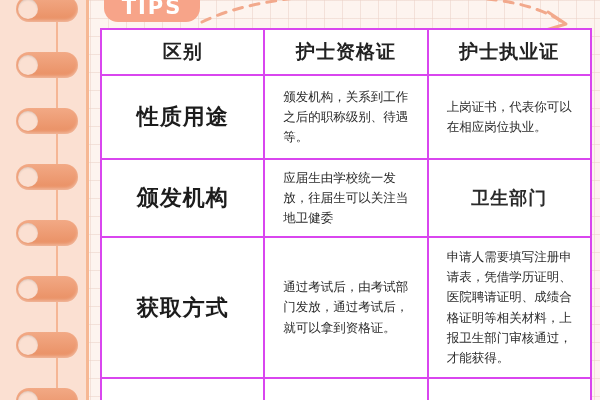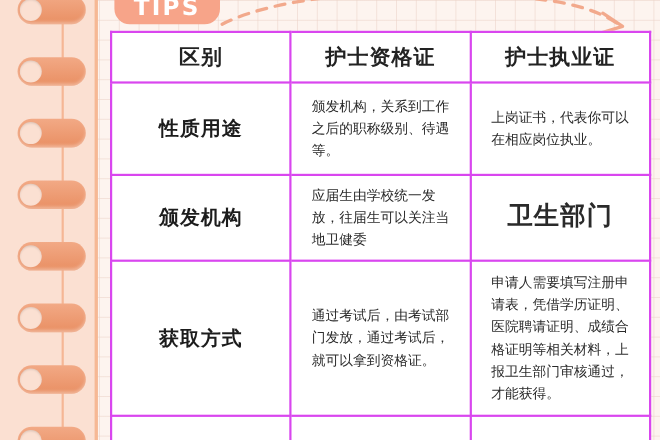--- a/index.html
+++ b/index.html
@@ -127,36 +127,36 @@
     height: 46px;
     font-size: 19px;
     font-weight: bold;
     color: #222222;
     text-align: center;
     letter-spacing: 1px;
   }
   td.rowhead {
     width: 114px;
     text-align: center;
-    font-size: 18px;
+    font-size: 22px;
     font-weight: bold;
     color: #1c1c1c;
     letter-spacing: 1px;
     font-family: Liberation Mono, monospace;
   }
   td.cell {
     width: 189px;
     font-size: 12.5px;
     line-height: 1.62;
     color: #2a2a2a;
     text-align: left;
   }
   td.cell.center {
     text-align: center;
-    font-size: 23px;
+    font-size: 18px;
     font-weight: bold;
     letter-spacing: 1px;
     border-radius: 13px;
   }
   tr.r1 td { height: 84px; }
   tr.r2 td { height: 78px; margin-left: 20px; }
   tr.r3 td { height: 141px; }
   tr.r4 td { height: 26px; }
 </style>
 </head>

